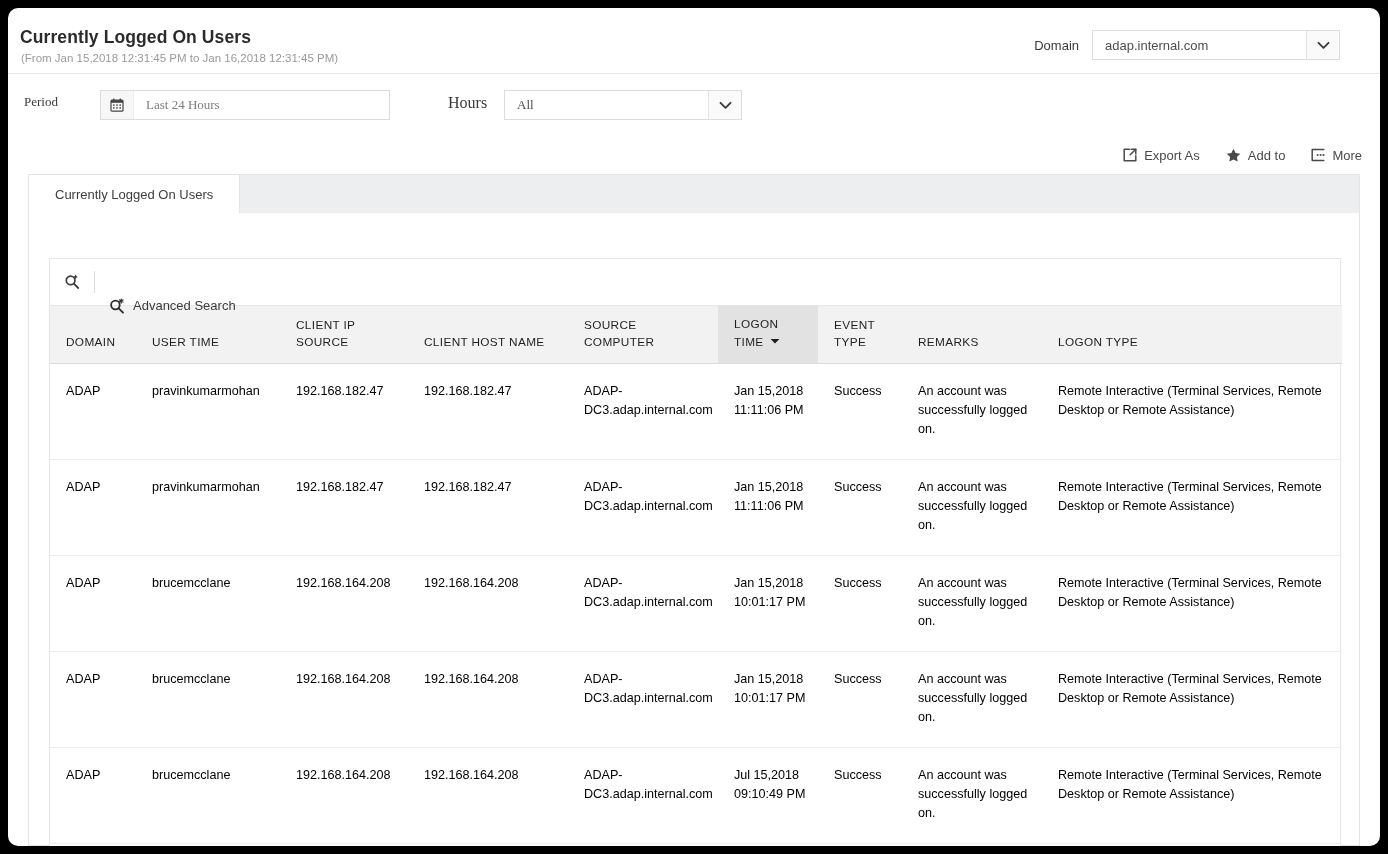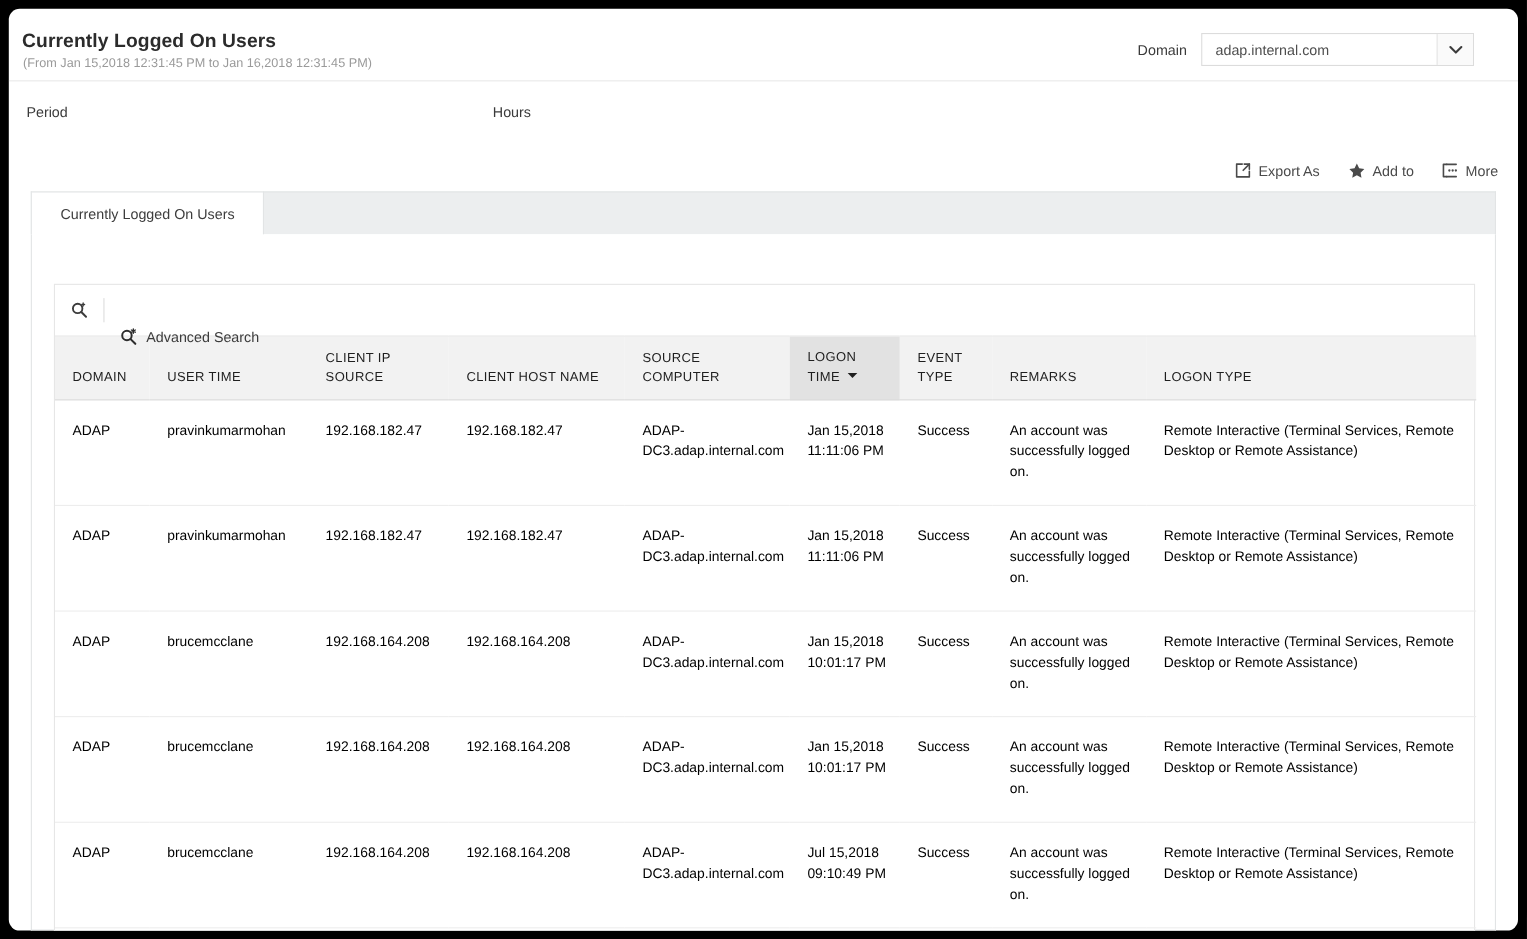--- a/index.html
+++ b/index.html
@@ -78,21 +78,21 @@
     border-left: 1px solid #e4e4e4;
     background: #fafafa;
     display: flex; align-items: center; justify-content: center;
   }
   .caret svg { display: block; }
 
   
   #filter-row {
     position: absolute;
     left: 0; top: 66px;
-    width: 1088px; height: 62px;
+    width: 1088px; height: 62px; font-family: Liberation Serif, serif;
   }
   #period-label {
     position: absolute; left: 16px; top: 20px;
     font-size: 13px; color: #3a3a3a;
   }
   .text-field {
     display: flex; align-items: stretch;
     border: 1px solid #dcdcdc;
     background: #ffffff;
     height: 30px;
@@ -104,21 +104,21 @@
     display: flex; align-items: center; justify-content: center;
   }
   .text-field .tv {
     display: flex; align-items: center;
     padding: 0 12px;
     font-size: 13px;
     color: #7d7d7d;
   }
   #hours-label {
     position: absolute; left: 440px; top: 20px;
-    font-size: 13px; color: #3a3a3a;
+    font-size: 16px; color: #3a3a3a;
   }
 
   
   #action-bar {
     position: absolute;
     left: 14px; top: 128px;
     width: 1372px; height: 38px;
     display: flex; align-items: center;
     justify-content: flex-end;
     padding-right: 32px;
@@ -182,21 +182,21 @@
     display: flex; align-items: center;
     padding: 0 10px 0 14px;
     position: relative;
   }
   #basic-search-icon { cursor: pointer; display:flex; }
   #search-divider {
     width: 1px; height: 22px;
     background: #dddddd;
     margin: 0 14px;
   }
-  #adv-search { display: flex; align-items: center; cursor: pointer; margin-top: 48px; }
+  #adv-search { display: flex; align-items: flex-start; cursor: pointer; margin-top: 48px; }
   #adv-search-icon { margin-right: 8px; display: flex; }
   #adv-search-label { font-size: 13px; color: #3c3c3c; }
   #search-right {
     position: absolute; right: 10px; top: 0; height: 46px;
     display: flex; align-items: center;
   }
   #pager-count { font-size: 12.5px; color: #3c3c3c; }
   #page-size {
     display: flex; align-items: center;
     margin-left: 22px; cursor: pointer;
@@ -278,22 +278,47 @@
           <svg width="13" height="9" viewBox="0 0 13 9">
                 <path d="M1.5 1.8 L6.5 6.8 L11.5 1.8" stroke="#3c3c3c" stroke-width="1.9" fill="none" stroke-linecap="round" stroke-linejoin="round"></path>
               </svg>
         </div>
       </div>
     </div>
   </div>
 
   <div id="filter-row">
     <span id="period-label">Period</span>
+    <div class="text-field" style="position:absolute;left:92px;top:16px;width:290px;">
+      <div class="ico">
+        <svg width="14" height="14" viewBox="0 0 14 14">
+          <rect x="1" y="2.2" width="12" height="11" rx="1" stroke="#444" stroke-width="1.2" fill="none"></rect>
+          <rect x="1" y="2.2" width="12" height="2.6" fill="#444"></rect>
+          <rect x="3" y="0.6" width="1.4" height="2.6" fill="#444"></rect>
+          <rect x="9.6" y="0.6" width="1.4" height="2.6" fill="#444"></rect>
+          <rect x="3" y="6.4" width="1.6" height="1.4" fill="#444"></rect>
+          <rect x="6.2" y="6.4" width="1.6" height="1.4" fill="#444"></rect>
+          <rect x="9.4" y="6.4" width="1.6" height="1.4" fill="#444"></rect>
+          <rect x="3" y="9.2" width="1.6" height="1.4" fill="#444"></rect>
+          <rect x="6.2" y="9.2" width="1.6" height="1.4" fill="#444"></rect>
+          <rect x="9.4" y="9.2" width="1.6" height="1.4" fill="#444"></rect>
+        </svg>
+      </div>
+      <div class="tv">Last 24 Hours</div>
+    </div>
 
     <span id="hours-label">Hours</span>
+    <div class="select-box" style="position:absolute;left:496px;top:16px;width:238px;">
+      <div class="sv">All</div>
+      <div class="caret" style="margin-left:auto;">
+        <svg width="13" height="9" viewBox="0 0 13 9">
+              <path d="M1.5 1.8 L6.5 6.8 L11.5 1.8" stroke="#3c3c3c" stroke-width="1.9" fill="none" stroke-linecap="round" stroke-linejoin="round"></path>
+            </svg>
+      </div>
+    </div>
   </div>
 
   <div id="action-bar">
     <div class="action-btn">
       <span class="ai">
         <svg width="14" height="14" viewBox="0 0 14 14">
           <path d="M6.3 1.2 H1.2 V12.8 H12.8 V7.7" stroke="#4a4a4a" stroke-width="1.5" fill="none" stroke-linecap="round" stroke-linejoin="round"></path>
           <path d="M8.1 1.2 H12.8 V5.9" stroke="#4a4a4a" stroke-width="1.5" fill="none" stroke-linecap="round" stroke-linejoin="round"></path>
           <path d="M12.8 1.2 L7.2 6.8" stroke="#4a4a4a" stroke-width="1.5" fill="none" stroke-linecap="round"></path>
         </svg>

